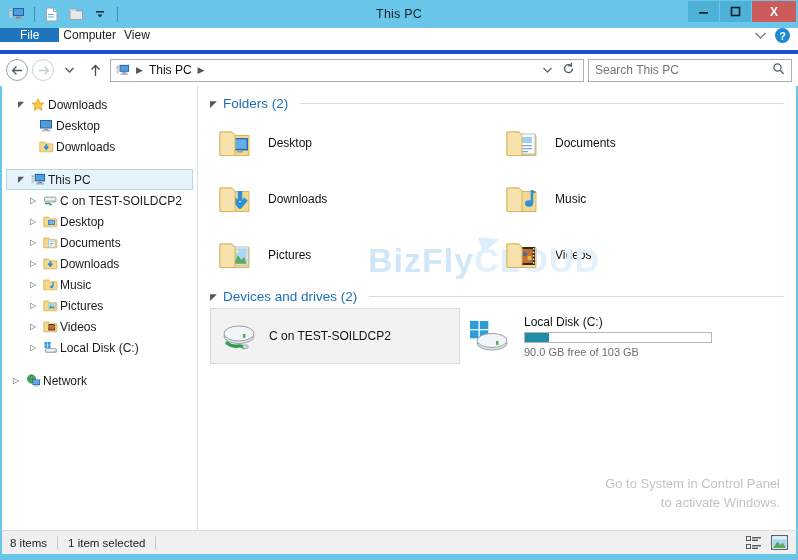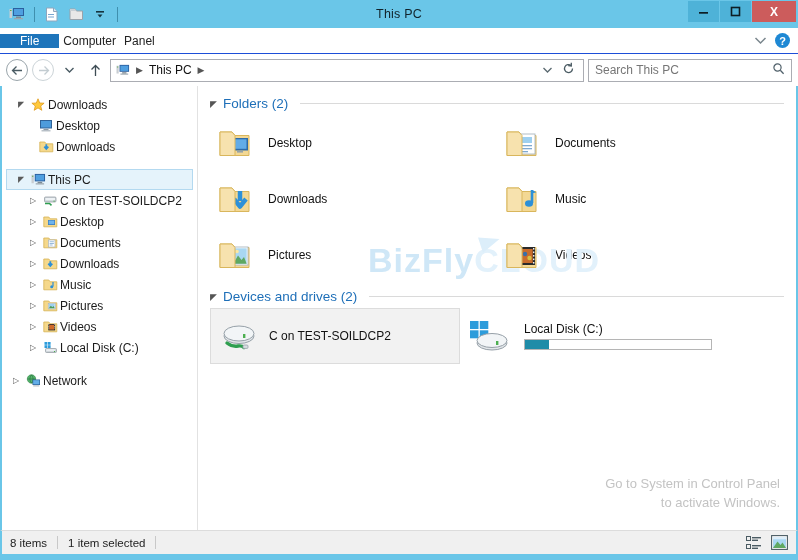--- a/index.html
+++ b/index.html
@@ -33,23 +33,23 @@
   }
   .wincontrols { position: absolute; right: 2px; top: 1px; display: flex; gap: 1px; }
   .wc {
     width: 31px; height: 21px; display: flex; align-items: center; justify-content: center;
     background: #4EB2D8; color: #111; font-size: 12px;
   }
   .wc.close { background: #CC5C5C; width: 44px; color: #fff; font-weight: bold; }
 
   
   .tabbar {
-    height: 26px; background: #fff; display: flex; align-items: center;
+    height: 26px; background: #fff; display: flex; align-items: flex-start;
     position: relative; flex: 0 0 26px;
-    border-bottom: 1px solid #1d4ed8;
+    border-bottom: 4px solid #1d4ed8;
   }
   .tab {
     padding: 0 4px; display: flex; align-items: center;
     font-size: 12px; color: #222;
   }
   .tab.file { background: #1E75BB; color: #fff; padding: 0 20px; }
   .ribbon-right { margin-left: auto; display: flex; align-items: center; gap: 8px; padding-right: 8px; }
   .chev-down { font-size: 11px; color: #6d7a80; }
   .help-icon {
     width: 15px; height: 15px; border-radius: 50%;
@@ -225,21 +225,21 @@
             <rect x="1.5" y="1.5" width="8" height="8" fill="none" stroke="#0d1d24" stroke-width="1.6"></rect>
           </svg>
       </div>
       <div class="wc close">X</div>
     </div>
   </div>
 
   <div class="tabbar">
     <div class="tab file">File</div>
     <div class="tab">Computer</div>
-    <div class="tab">Panel</div>
+    <div class="tab">View</div>
     <div class="ribbon-right">
       <div class="chev-down">
         <svg width="13" height="9" viewBox="0 0 13 9">
             <path d="M1.5 2 L6.5 7 L11.5 2" fill="none" stroke="#7a868d" stroke-width="1.5"></path>
           </svg>
       </div>
       <div class="help-icon">?</div>
     </div>
   </div>
 
@@ -617,20 +617,21 @@
               <ellipse cx="24" cy="24" rx="15" ry="7" fill="#E3E7EA" stroke="#96A0A8" stroke-width="1"></ellipse>
               <ellipse cx="24" cy="21.5" rx="15" ry="7" fill="#F2F5F7" stroke="#96A0A8" stroke-width="1"></ellipse>
               <rect x="28" y="22" width="2.4" height="4" fill="#4CAF50"></rect>
             </svg>
           </span>
           <span class="drive-info">
             <span class="drive-name">Local Disk (C:)</span>
             <span class="bar-outer">
               <span class="bar-inner" id="cap-bar" style="display: block; width: 13%; background: rgb(31, 140, 168);"></span>
             </span>
+            <span class="drive-sub">90.0 GB free of 103 GB</span>
           </span>
         </div>
       </div>
 
       <div class="activate">
         <div class="a-s">Go to System in Control Panel</div>
         <div class="a-s">to activate Windows.</div>
       </div>
     </div>
   </div>

